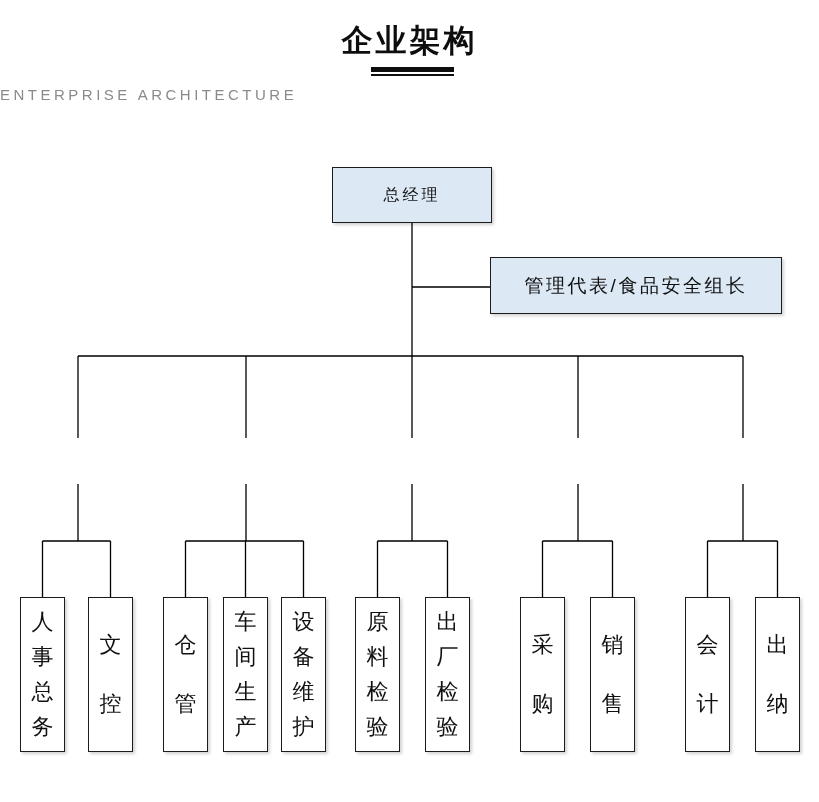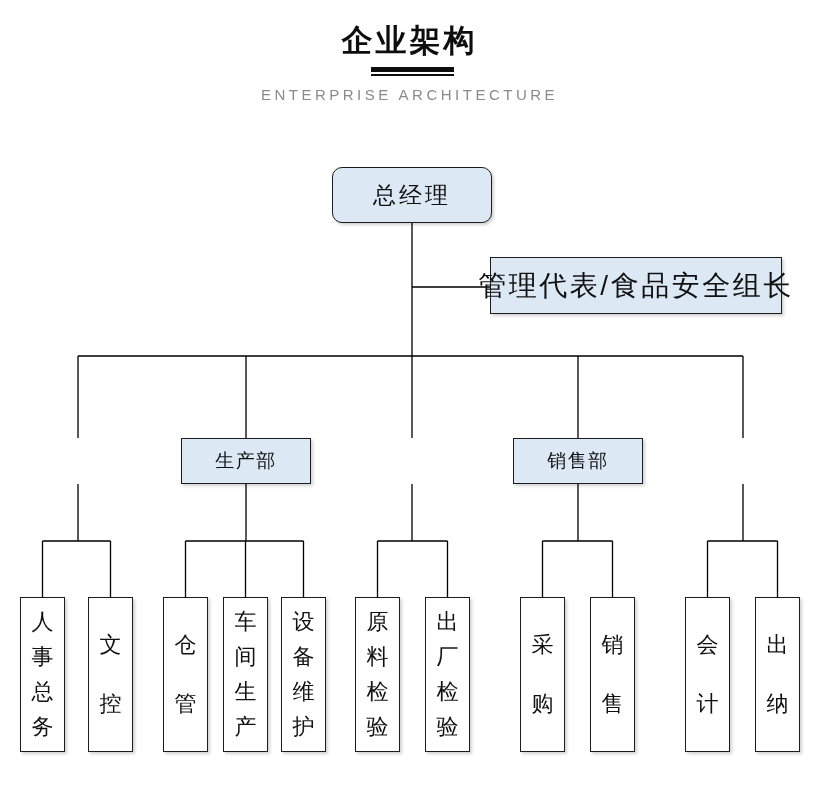--- a/index.html
+++ b/index.html
@@ -40,21 +40,20 @@
   .title-underline .bar-thin {
     height: 2px;
     margin-top: 2px;
     background: var(--title-color, #0d0d0d);
   }
   .page-subtitle {
     position: absolute;
     top: 86px;
     left: 0;
     width: 100%;
-    text-align: center;
     font-size: 15px;
     letter-spacing: 3.5px;
     color: var(--subtitle-color, #8a8a8a);
   }
   svg.connectors {
     position: absolute;
     top: 0;
     left: 0;
     pointer-events: none;
   }
@@ -65,22 +64,22 @@
     background: var(--node-fill, #dce9f5);
     display: flex;
     align-items: center;
     justify-content: center;
     box-shadow: 2px 2px 3px rgba(0,0,0,0.18);
     color: #111111;
     font-size: 19px;
     letter-spacing: 1.5px;
     white-space: nowrap;
   }
-  .node.root  { font-size: 23px; letter-spacing: 3px; border-radius: 10px; }
-  .node.staff { font-size: 28px; letter-spacing: 2.5px; text-align: right; }
+  .node.root  { font-size: 16px; letter-spacing: 3px; }
+  .node.staff { font-size: 19px; letter-spacing: 2.5px; text-align: right; }
   .node.leaf  { background: var(--leaf-fill, #ffffff); }
   .vlabel {
     display: flex;
     flex-direction: column;
     justify-content: space-evenly;
     align-items: center;
     width: 100%;
     height: 100%;
     font-size: 22px;
     letter-spacing: 0;
@@ -111,22 +110,20 @@
       M185.5 541 V597  M245.5 541 V597  M303.5 541 V597
       M377.5 541 V597  M447.5 541 V597
       M542.5 541 V597  M612.5 541 V597
       M707.5 541 V597  M777.5 541 V597"></path>
   </svg>
 
   <div class="node root" style="left:332px;top:167px;width:160px;height:56px">总经理</div>
 
   <div class="node staff" style="left:490px;top:257px;width:292px;height:57px">管理代表/食品安全组长</div>
 
-  <div class="node dept" style="left:181px;top:438px;width:130px;height:46px">生产部</div>
-  <div class="node dept" style="left:513px;top:438px;width:130px;height:46px">销售部</div>
 
   <div class="node leaf" style="left:20px;top:597px;width:45px;height:155px">
     <div class="vlabel">
         <span>人</span>
         <span>事</span>
         <span>总</span>
         <span>务</span>
       </div>
   </div>
   <div class="node leaf" style="left:88px;top:597px;width:45px;height:155px">

